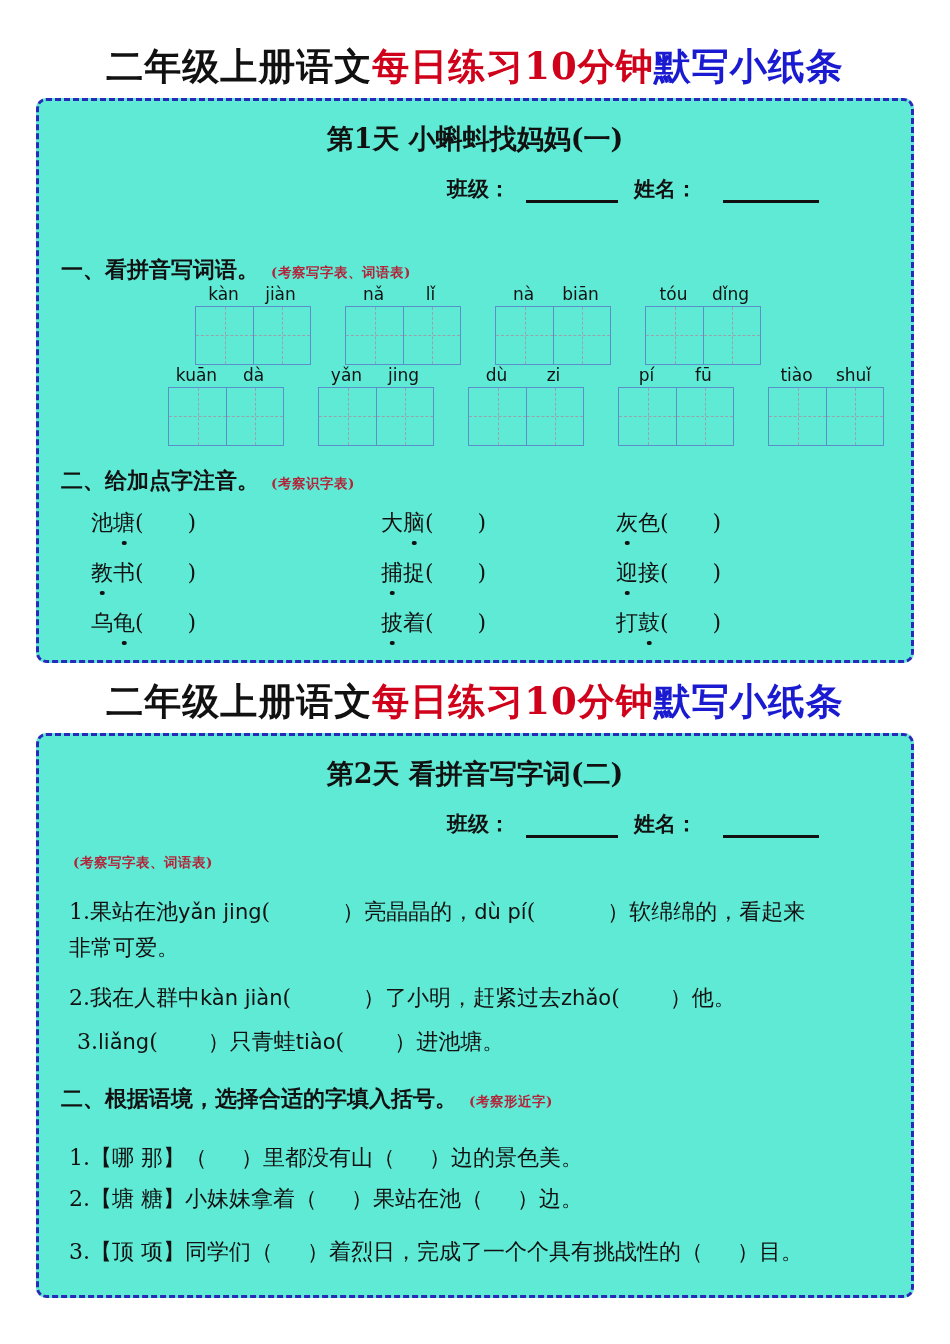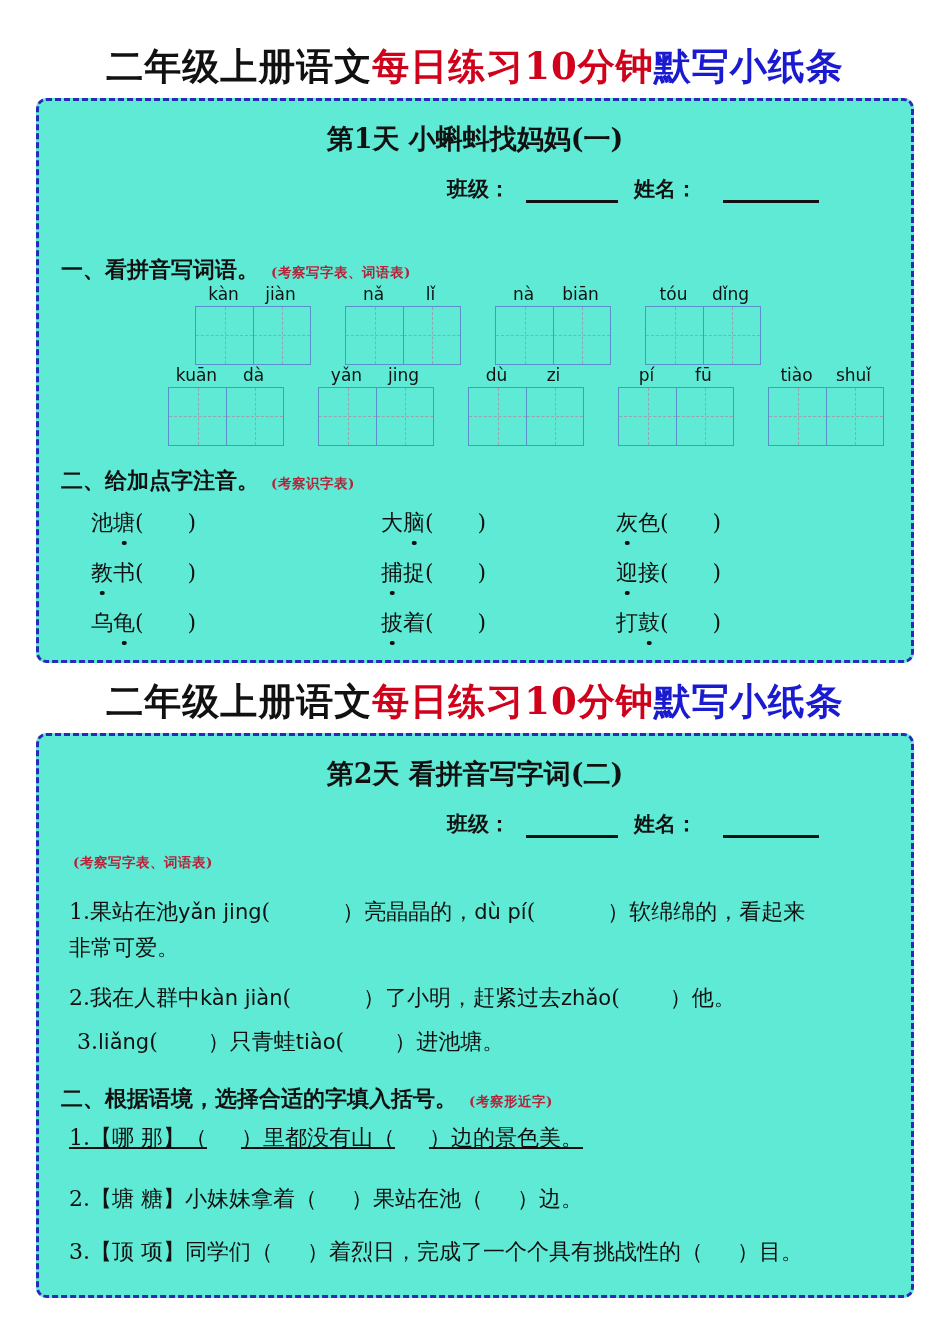--- a/index.html
+++ b/index.html
@@ -429,21 +429,21 @@
 
     <div class="sent abs" style="left:30px; top:288px; width:830px;margin-left:8px;">
       <span>3.</span><span class="py">liǎng</span><span class="paren">(</span><span class="gap-md"></span><span>）只青蛙</span><span class="py">tiào</span><span class="paren">(</span><span class="gap-md"></span><span>）进池塘。</span>
     </div>
 
     <div class="sec-head abs" style="left:22px; top:348px;">
       <span>二、根据语境，选择合适的字填入括号。</span>
       <span class="note">(考察形近字)</span>
     </div>
 
-    <div class="sent abs" style="left:30px; top:384px; width:830px;text-decoration:underline;">
+    <div class="sent abs" style="left:30px; top:404px; width:830px;">
       <span>1.</span><span class="bracket">【哪 那】</span><span>（</span><span class="gap-sm"></span><span>）里都没有山（</span><span class="gap-sm"></span><span>）边的景色美。</span>
     </div>
 
     <div class="sent abs" style="left:30px; top:445px; width:830px;">
       <span>2.</span><span class="bracket">【塘 糖】</span><span>小妹妹拿着（</span><span class="gap-sm"></span><span>）果站在池（</span><span class="gap-sm"></span><span>）边。</span>
     </div>
 
     <div class="sent abs" style="left:30px; top:498px; width:838px;">
       <span>3.</span><span class="bracket">【顶 项】</span><span>同学们（</span><span class="gap-sm"></span><span>）着烈日，完成了一个个具有挑战性的（</span><span class="gap-sm"></span><span>）目。</span>
     </div>

